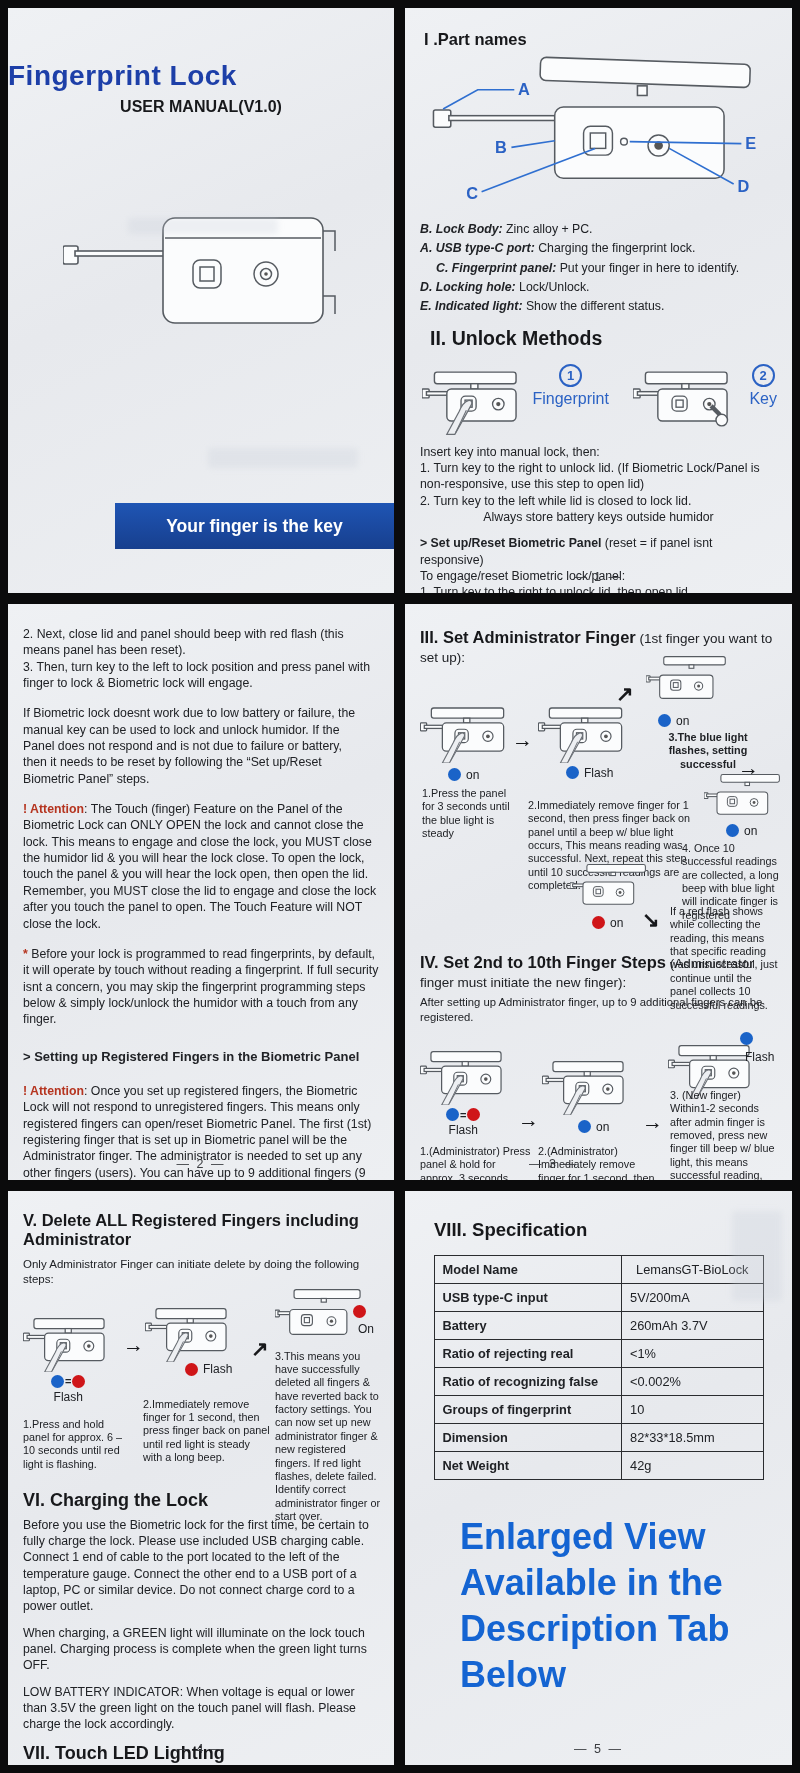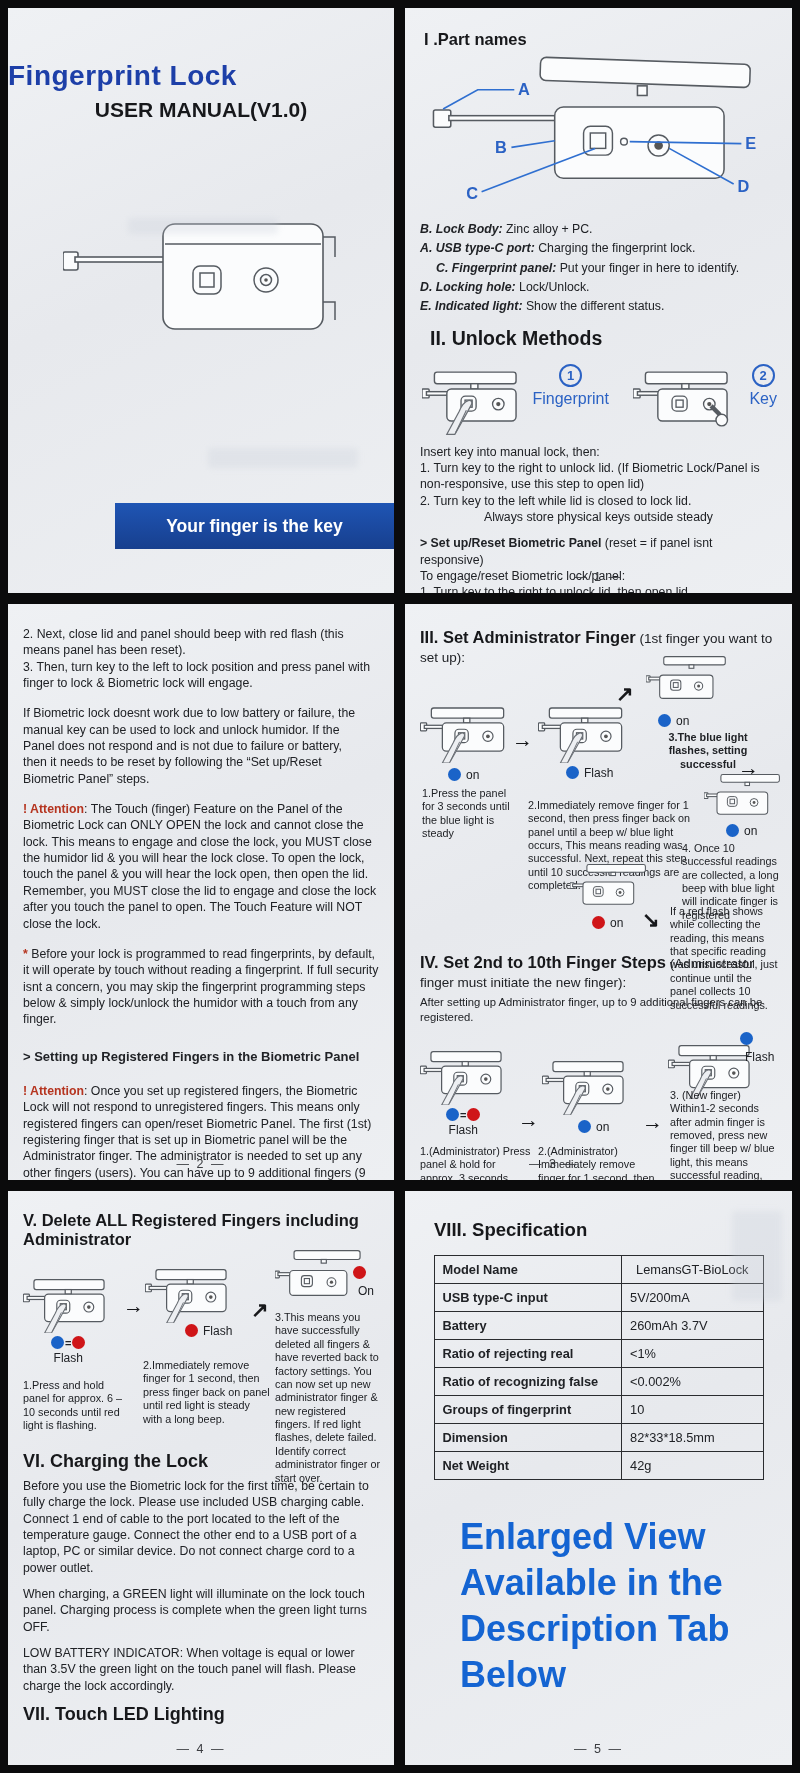--- a/index.html
+++ b/index.html
@@ -13,21 +13,21 @@
   .bodytext{font-size:12.3px;line-height:1.33;}
   .small{font-size:10.8px;line-height:1.24;}
   .bold{font-weight:bold;}
   .ital{font-style:italic;}
   .h-sec{font-weight:bold;font-size:16.5px;color:#17181b;}
   .h-big{font-weight:bold;font-size:19.5px;color:#17181b;}
   .red{color:#b5341f;font-weight:bold;}
   .footer{position:absolute;bottom:9px;left:0;right:0;text-align:center;font-size:12.5px;color:#3a3c40;letter-spacing:2px;}
   
   .cover-title{font-size:28px;font-weight:bold;color:#1d3fa8;text-align:left;margin-top:52px;letter-spacing:.5px;}
-  .cover-sub{font-size:21px;font-weight:bold;color:#17181b;text-align:center;margin-top:6px;}
+  .cover-sub{font-size:16px;font-weight:bold;color:#17181b;text-align:center;margin-top:6px;}
   .banner{position:absolute;left:107px;right:0;bottom:44px;height:46px;background:linear-gradient(180deg,#1f55b4,#173f8e);
     color:#fff;font-size:17.5px;font-weight:bold;display:flex;align-items:center;justify-content:center;}
   .bleed{position:absolute;background:#c7cdd8;opacity:.28;filter:blur(3px);border-radius:3px;}
   
   svg .ln{fill:#fbfcfd;stroke:#565b61;stroke-width:1.6px;}
   svg .noF{fill:none;stroke:#565b61;stroke-width:1.5px;}
   svg .fingr{fill:#edeff2;stroke:#6a6f75;stroke-width:1.4px;}
   svg .lead{stroke:#2f6fd0;stroke-width:1.7px;fill:none;}
   svg .ltr{font-family:"Liberation Sans",sans-serif;font-weight:bold;font-size:17px;fill:#2b62c4;}
   .fig{display:block;}
@@ -159,21 +159,21 @@
         </svg>
       <div style="margin:8px 0 0 10px;text-align:center">
         <span class="numcirc">2</span>
         <div class="figlabel">Key</div>
       </div>
     </div>
     <div class="bodytext" style="margin-top:6px">
       <div>Insert key into manual lock, then:</div>
       <div>1.  Turn key to the right to unlock lid. (If Biometric Lock/Panel is non-responsive, use this step to open lid)</div>
       <div>2.  Turn key to the left while lid is closed to lock lid.</div>
-      <div style="text-align:center">Always store physical keys outside steady</div>
+      <div style="text-align:center">Always store battery keys outside humidor</div>
       <div style="margin-top:10px">
         <span class="bold">&gt; Set up/Reset Biometric Panel</span><span> (reset = if panel isnt responsive)</span>
       </div>
       <div>To engage/reset Biometric lock/panel:</div>
       <div>1.  Turn key to the right to unlock lid, then open lid.</div>
     </div>
     <div class="footer">— 1 —</div>
   </div>
 
   <div class="panel pad">
@@ -259,20 +259,21 @@
           <use href="#s-finger" xlink:href="#s-finger"></use>
         </svg>
       <div class="abs" style="left:320px;top:0"><span class="dot b"></span><span class="dotlabel">Flash</span></div>
       <div class="small abs" style="left:250px;top:60px;width:110px">3. (New finger) Within1-2 seconds after admin finger is removed, press new finger till beep w/ blue light, this means successful reading, Repeat until 10 successful readings. Once 10 successful readings complete, a long beep w/ blue light indicates finger is registered.  Repeat these steps to register each finger.</div>
     </div>
     <div class="footer" style="left:-90px">— 3 —</div>
   </div>
 
   <div class="panel pad">
     <div class="h-sec" style="margin-top:6px">V. Delete ALL Registered Fingers including Administrator</div>
+    <div class="bodytext" style="font-size:11.5px;margin-top:8px">Only Administrator Finger can initiate delete by doing the following steps:</div>
     <div style="position:relative;height:196px;margin-top:6px">
       <svg class="fig abs" style="left:0;top:14px" width="92" height="64" viewBox="0 0 120 84">
           <use href="#s-lock" xlink:href="#s-lock"></use>
           <use href="#s-finger" xlink:href="#s-finger"></use>
         </svg>
       <div class="abs" style="left:28px;top:78px;text-align:center">
         <span class="dot b"></span><span class="eq">=</span><span class="dot r"></span>
         <div class="dotlabel" style="margin-left:0">Flash</div>
       </div>
       <div class="small abs" style="left:0;top:124px;width:110px">1.Press and hold panel for approx. 6 – 10 seconds until red light is flashing.</div>

